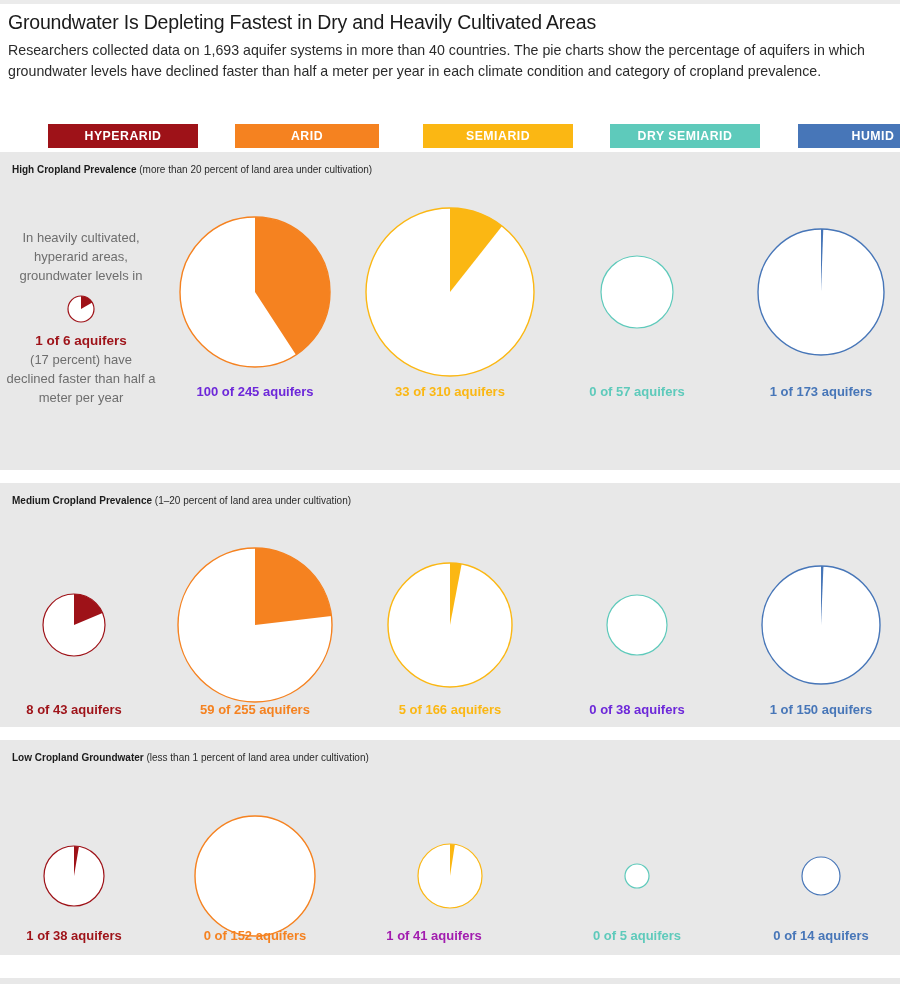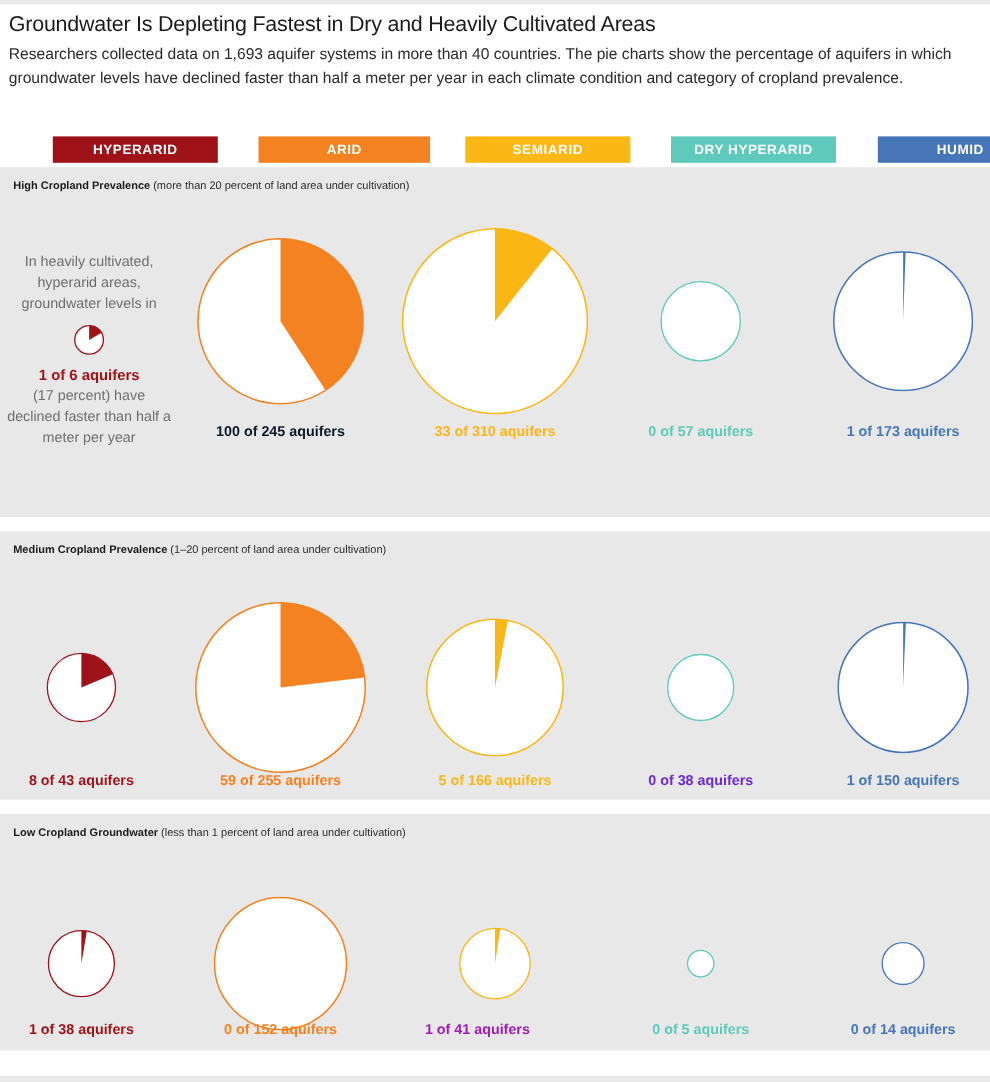--- a/index.html
+++ b/index.html
@@ -127,42 +127,42 @@
 
   <div class="topline"></div>
 
   <div class="headline">Groundwater Is Depleting Fastest in Dry and Heavily Cultivated Areas</div>
   <div class="deck">Researchers collected data on 1,693 aquifer systems in more than 40 countries. The pie charts show the percentage of aquifers in which groundwater levels have declined faster than half a meter per year in each climate condition and category of cropland prevalence.</div>
 
   <div class="climate-bars">
       <div class="climate-bar" style="left: 0px; width: 150px; background: rgb(158, 18, 24);">
         <span>HYPERARID</span>
       </div>
-      <div class="climate-bar" style="left: 187px; width: 156px; background: rgb(245, 130, 32);">
+      <div class="climate-bar" style="left: 187px; width: 144px; background: rgb(245, 130, 32);">
         <span>ARID</span>
       </div>
       <div class="climate-bar" style="left: 375px; width: 150px; background: rgb(251, 183, 19);">
         <span>SEMIARID</span>
       </div>
       <div class="climate-bar" style="left: 562px; width: 150px; background: rgb(94, 202, 187);">
-        <span>DRY HYPERARID</span>
+        <span>DRY SEMIARID</span>
       </div>
       <div class="climate-bar" style="left: 750px; width: 150px; background: rgb(71, 118, 184);">
         <span>HUMID</span>
       </div>
     </div>
 
   <div id="bands">
       <div class="band" style="top: 152px; height: 318px;">
         <div class="band-title"><b>High Cropland Prevalence</b><span> (more than 20 percent of land area under cultivation)</span></div>
         <div class="pie-wrap" style="left: 179px; top: 64px;"><svg width="152" height="152" viewBox="0 0 152 152">
             <circle cx="76" cy="76" r="75" fill="#ffffff" stroke="#f58220" stroke-width="1.4"></circle>
             <path d="M 76 76 L 76 1 A 75 75 0 0 1 116.91511759079116 138.85660786688806 Z" fill="#f58220"></path>
           </svg></div>
-        <div class="cell-label" style="left: 135px; top: 232px; color: #0f172a;">100 of 245 aquifers</div>
+        <div class="cell-label" style="left: 135px; top: 232px; color: #6d28d9;">100 of 245 aquifers</div>
         <div class="pie-wrap" style="left: 365px; top: 55px;"><svg width="170" height="170" viewBox="0 0 170 170">
             <circle cx="85" cy="85" r="84" fill="#ffffff" stroke="#fbb713" stroke-width="1.4"></circle>
             <path d="M 85 85 L 85 1 A 84 84 0 0 1 137.08741461333688 19.09930775099295 Z" fill="#fbb713"></path>
           </svg></div>
         <div class="cell-label" style="left: 330px; top: 232px; color: rgb(251, 183, 19);">33 of 310 aquifers</div>
         <div class="pie-wrap" style="left: 600px; top: 103px;"><svg width="74" height="74" viewBox="0 0 74 74">
             <circle cx="37" cy="37" r="36" fill="#ffffff" stroke="#5ecabb" stroke-width="1.2"></circle>
           </svg></div>
         <div class="cell-label" style="left: 517px; top: 232px; color: rgb(94, 202, 187);">0 of 57 aquifers</div>
         <div class="pie-wrap" style="left: 757px; top: 76px;"><svg width="128" height="128" viewBox="0 0 128 128">

